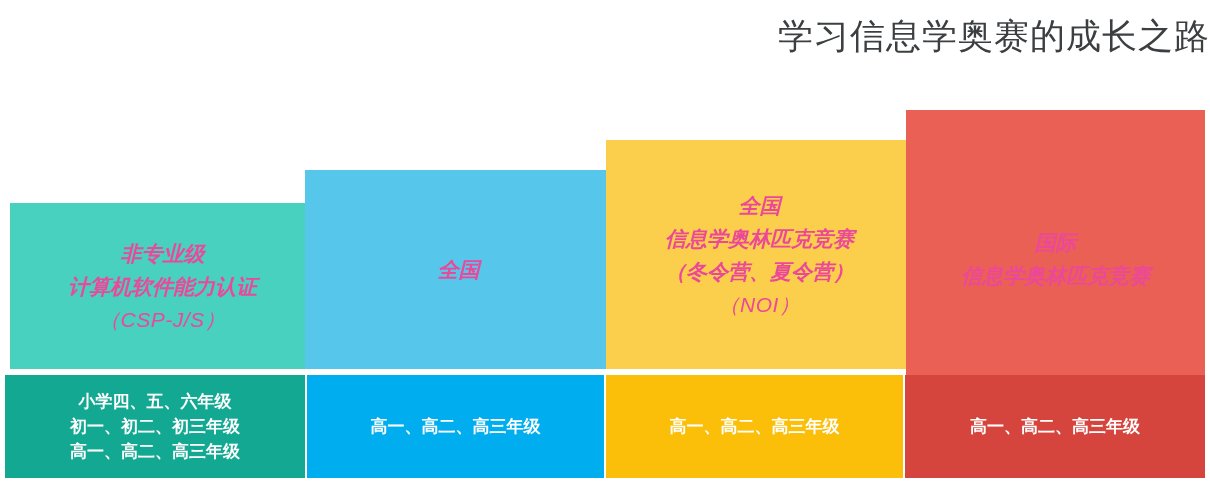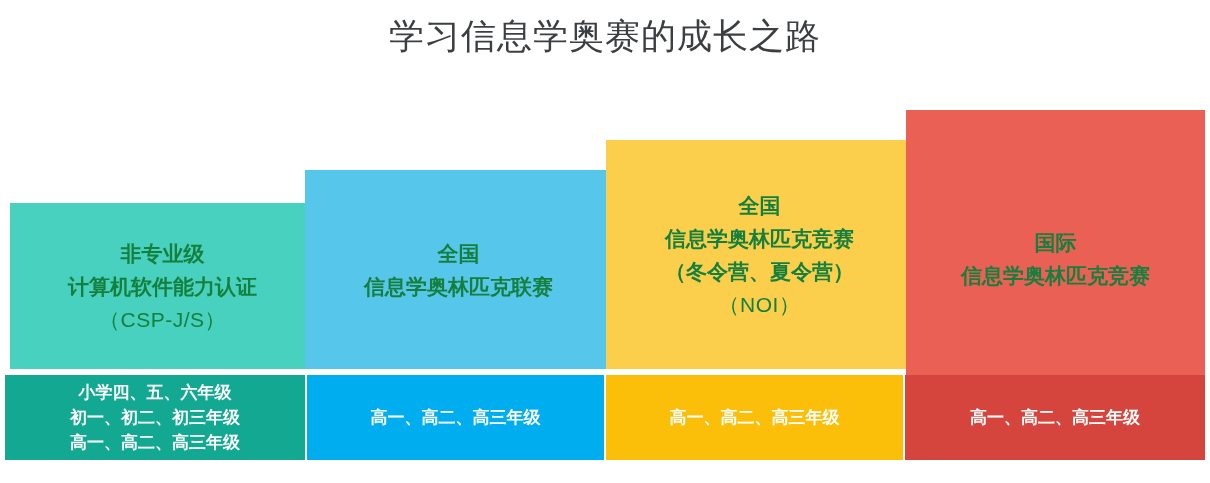--- a/index.html
+++ b/index.html
@@ -13,21 +13,21 @@
     position: relative;
     overflow: hidden;
     font-family: "Liberation Sans", "DejaVu Sans", sans-serif;
   }
 
   #page-title {
     position: absolute;
     left: 0;
     top: 14px;
     width: 1210px;
-    text-align: center;
+    text-align: right;
     font-size: 35px;
     line-height: 44px;
     color: #3c3f41;
     font-weight: 400;
     letter-spacing: 1px;
     white-space: nowrap;
   }
 
   #stage {
     position: absolute;
@@ -52,26 +52,27 @@
   .step-label {
     position: absolute;
     left: 0;
     right: 22px;
     top: 0;
     bottom: 0;
     display: flex;
     flex-direction: column;
     align-items: center;
     justify-content: center;
-    color: #15803d;
+    color: #ec4899;
     font-size: 21px;
     line-height: 33px;
     font-weight: 700;
     white-space: nowrap;
     pointer-events: none;
+    font-style: italic;
   }
   .step-label .ln {
     display: block;
   }
   .step-label .ln-latin {
     font-weight: 400;
     letter-spacing: 0.5px;
   }
 
   
@@ -79,21 +80,21 @@
   #step-1 { left: 305px; top: 170px; width: 329px; height: 199px; }
   #step-2 { left: 606px; top: 140px; width: 329px; height: 229px; }
   #step-3 { left: 906px; top: 110px; width: 299px; height: 298px; }
 
   #step-3 .step-label { right: 0; }
 
   
   .bar {
     position: absolute;
     top: 375px;
-    height: 85px;
+    height: 103px;
     display: flex;
     align-items: center;
     justify-content: center;
     color: #ffffff;
     font-size: 17px;
     line-height: 25px;
     font-weight: 700;
     text-align: center;
     white-space: nowrap;
   }
@@ -121,21 +122,20 @@
       <span class="ln ln-latin">（CSP-J/S）</span>
     </div>
   </div>
 
   <div class="step" id="step-1">
     <svg class="step-shape" viewBox="0 0 329 199" preserveAspectRatio="none">
       <polygon points="0,0 307,0 329,100 307,199 0,199" fill="#57C6EB"></polygon>
     </svg>
     <div class="step-label">
       <span class="ln">全国</span>
-      <span class="ln">信息学奥林匹克联赛</span>
     </div>
   </div>
 
   <div class="step" id="step-2">
     <svg class="step-shape" viewBox="0 0 329 229" preserveAspectRatio="none">
       <polygon points="0,0 307,0 329,115 307,229 0,229" fill="#FBCF4B"></polygon>
     </svg>
     <div class="step-label">
       <span class="ln">全国</span>
       <span class="ln">信息学奥林匹克竞赛</span>

